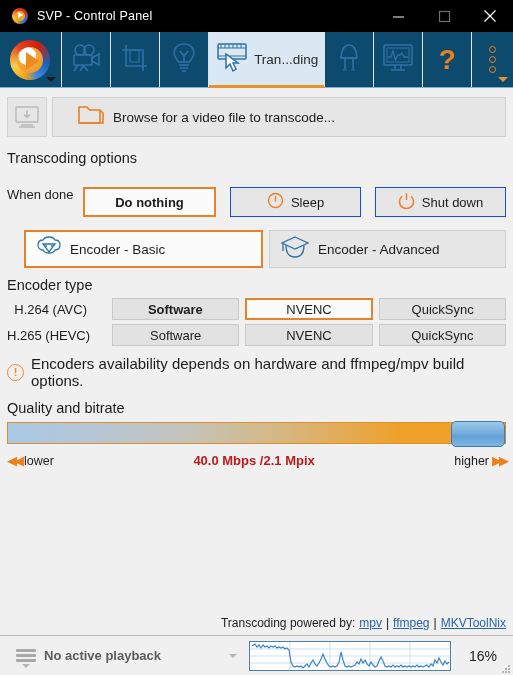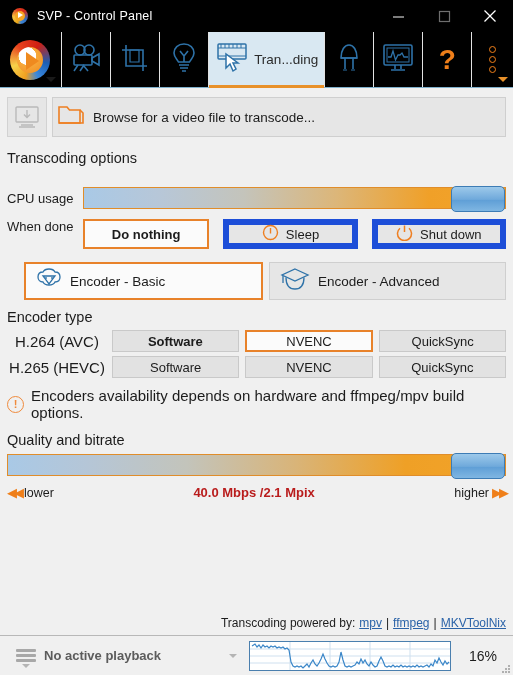--- a/index.html
+++ b/index.html
@@ -50,21 +50,21 @@
   .winbtn {
     width: 46px; height: 32px;
     display: flex; align-items: center; justify-content: center;
     color: #cfcfcf;
   }
   .winbtn svg { display: block; }
 
   
   .toolbar {
     flex: 0 0 56px; height: 56px;
-    background: #000000;
+    background: #0c4a6e;
     display: flex; align-items: stretch;
     border-bottom: 1px solid #7fb0cc;
     position: relative;
   }
   .tb-item {
     display: flex; align-items: center; justify-content: center;
     border-right: 1px solid #e2e2e2;
     position: relative;
     color: #2e72a8;
     padding: 0 6px;
@@ -120,21 +120,21 @@
 
   .browse-row { display: flex; align-items: stretch; margin-top: 9px; height: 40px; }
   .browse-thumb {
     width: 40px; height: 40px; background: #e6e6e6;
     border: 1px solid #d2d2d2;
     display: flex; align-items: center; justify-content: center;
   }
   .browse-btn {
     flex: 1 1 auto; margin-left: 5px;
     background: #e6e6e6; border: 1px solid #cfcfcf;
-    display: flex; align-items: center; padding-left: 4px; gap: 8px;
+    display: flex; align-items: center; padding-left: 24px; gap: 8px;
   }
   .browse-text { font-size: 13.5px; color: #1c1c1c; }
 
   .section-title { font-size: 14.5px; color: #1c1c1c; margin-top: 13px; margin-bottom: 21px; }
 
   .row { display: flex; align-items: center; gap: 0; }
   .row-label { font-size: 13px; color: #1c1c1c; white-space: nowrap; }
 
   .slider {
     position: relative; height: 22px; flex: 1 1 auto;
@@ -146,42 +146,42 @@
     position: absolute; right: 0px; top: -2px;
     width: 54px; height: 26px; border-radius: 5px;
     background: linear-gradient(to bottom, #9dc9ea 0%, #6fa9db 52%, #5e9ed6 53%, #7fb6e2 100%);
     border: 1px solid #3d7cb5;
   }
 
   .when-done-row { display: flex; align-items: flex-start; gap: 0; margin-top: 10px; }
   .seg {
     flex: 1 1 0; height: 30px; margin-left: 14px;
     display: flex; align-items: center; justify-content: center; gap: 7px;
-    background: #e6e6e6; border: 6px solid #1d4ed8;
+    background: #e6e6e6; border: 1px solid #1d4ed8;
     font-size: 13px; color: #1c1c1c;
   }
   .seg.selected {
     background: #fbfbfb; border: 2px solid #e8822a; font-weight: bold;
   }
   .seg.first-seg { margin-left: 6px; }
 
   .enc-tabs { display: flex; gap: 6px; margin-top: 13px; padding-left: 17px; }
   .enc-tab {
     flex: 1 1 0; height: 38px;
     display: flex; align-items: center; padding-left: 10px; gap: 8px;
     font-size: 13.5px; color: #1c1c1c;
     background: #e6e6e6; border: 1px solid #cfcfcf;
   }
   .enc-tab.active { background: #fbfbfb; border: 2px solid #e8822a; }
 
   .enc-grid { margin-top: 3px; }
   .enc-row { display: flex; align-items: center; margin-bottom: 4px; }
   .enc-row-label {
-    width: 105px; font-size: 15px; color: #1c1c1c;
-    text-align: center; padding-right: 5px; white-space: nowrap;
+    width: 105px; font-size: 13px; color: #1c1c1c;
+    text-align: right; padding-right: 25px; white-space: nowrap;
   }
   .enc-btn {
     flex: 1 1 0; height: 22px; margin-right: 6px;
     display: flex; align-items: center; justify-content: center;
     background: #e2e2e2; border: 1px solid #c9c9c9;
     font-size: 13px; color: #1c1c1c;
   }
   .enc-btn:last-child { margin-right: 0; }
   .enc-btn.bold { font-weight: bold; }
   .enc-btn.hover { background: #fbfbfb; border: 2px solid #e8822a; }
@@ -393,26 +393,20 @@
             <path d="M2 20 L2 4 L10 4 L12.5 7 L23 7 L23 20 Z"></path>
             <path d="M23 7 L26 10 L26 20 L2 20"></path>
           </svg>
         </span>
         <span class="browse-text">Browse for a video file to transcode...</span>
       </div>
     </div>
 
     <div class="section-title">Transcoding options</div>
 
-    <div class="row">
-      <span class="row-label" style="width:76px;">CPU usage</span>
-      <div class="slider">
-        <div class="slider-thumb"></div>
-      </div>
-    </div>
 
     <div class="when-done-row">
       <span class="row-label" style="width:70px;">When done</span>
       <div class="seg selected first-seg">
         <span>Do nothing</span>
       </div>
       <div class="seg">
         <span>
           <svg width="17" height="17" viewBox="0 0 17 17" fill="none" stroke="#ee7f22" stroke-width="1.4">
             <circle cx="8.5" cy="8.5" r="7"></circle>

